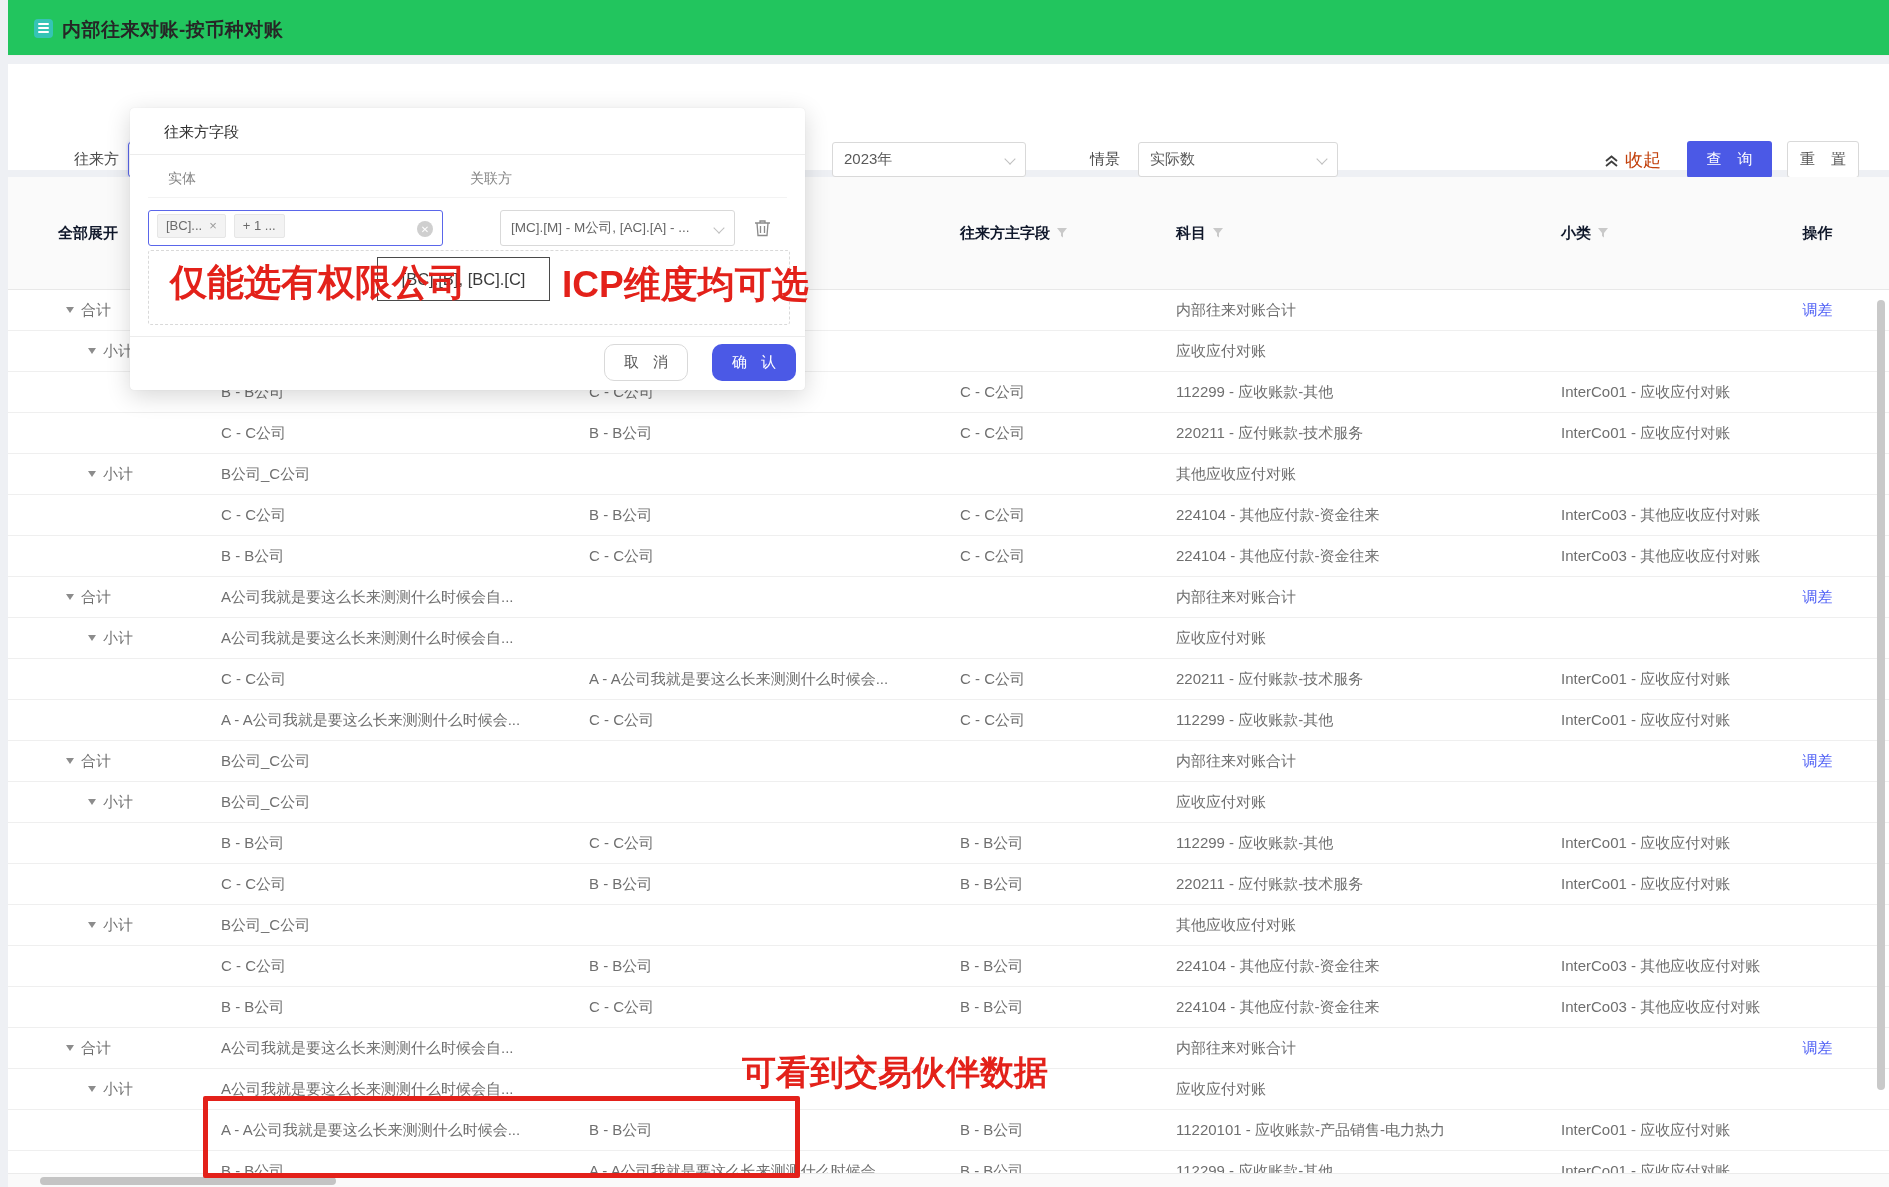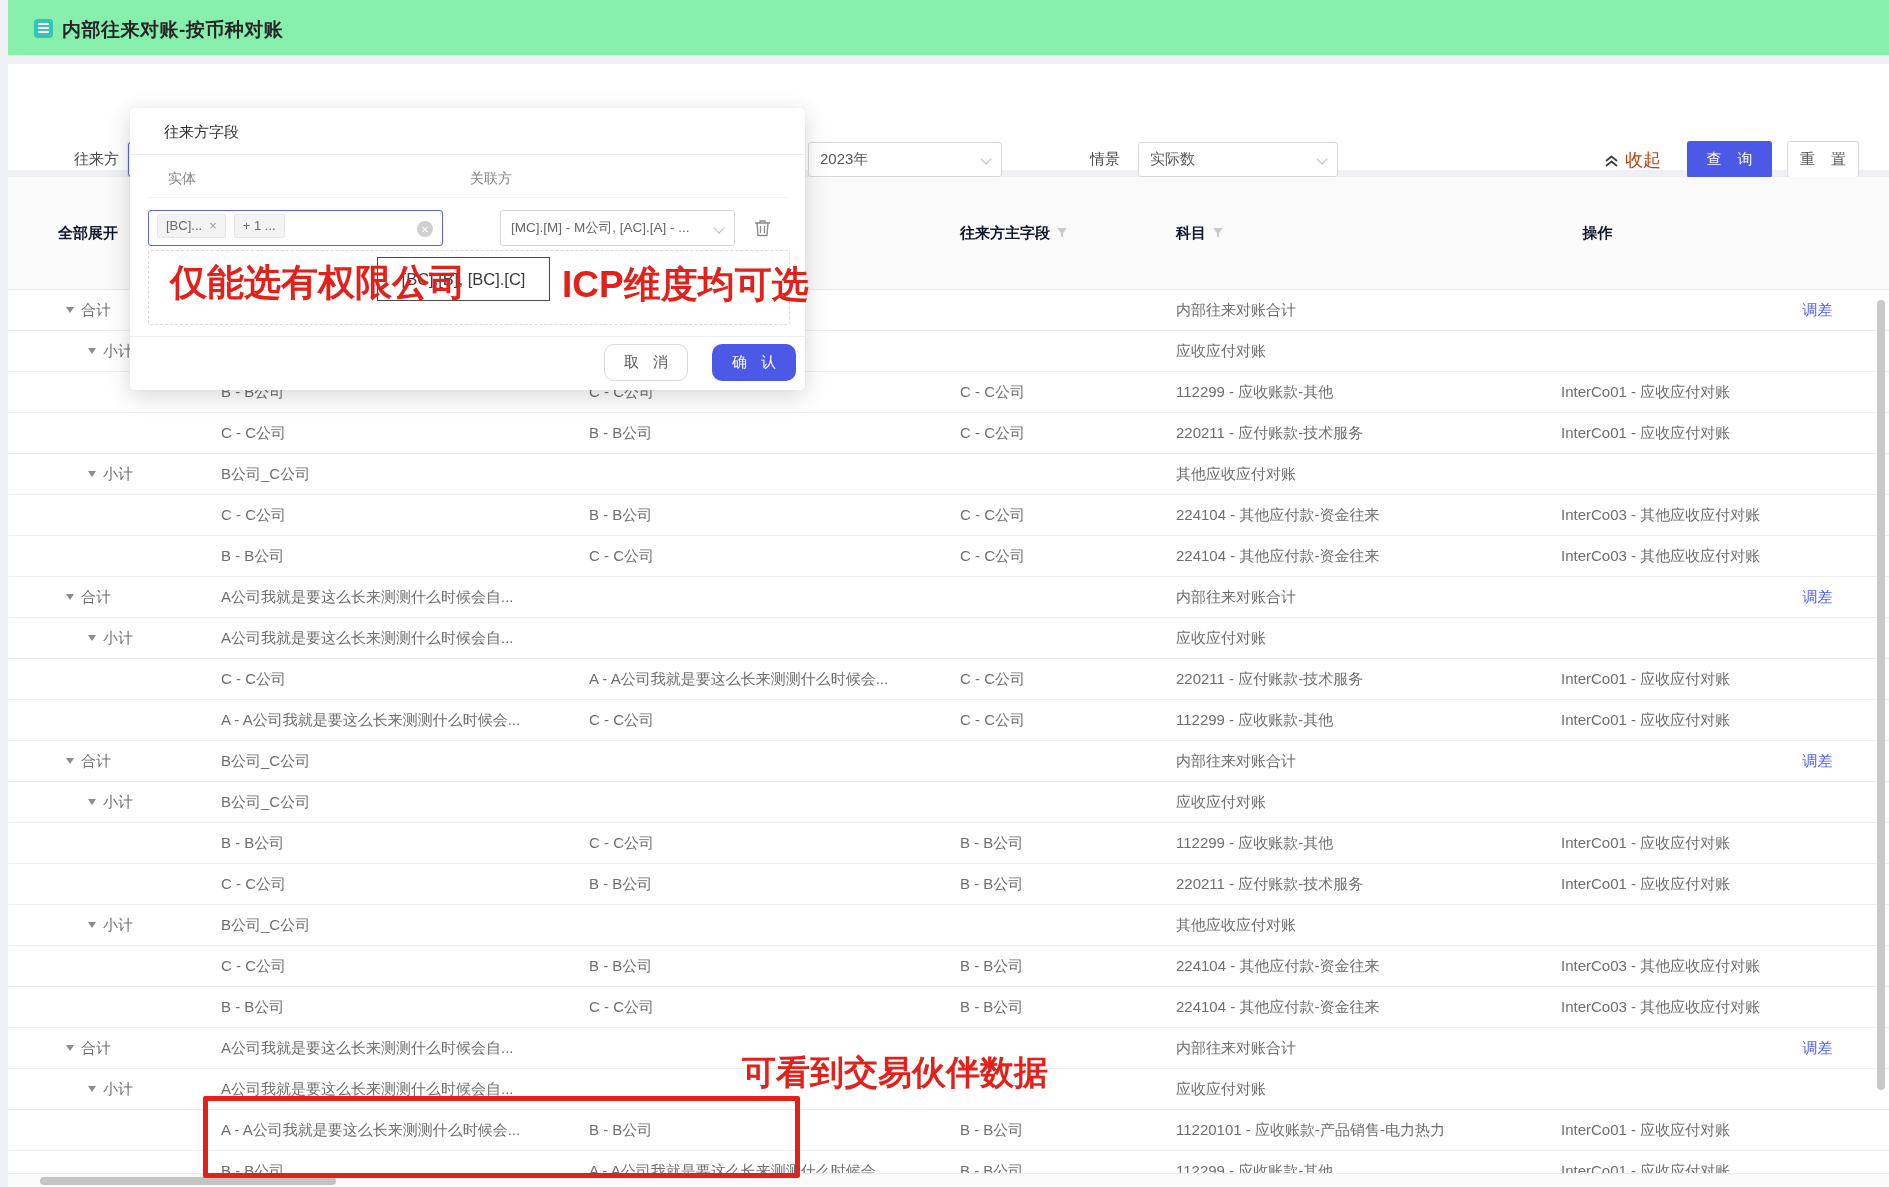--- a/index.html
+++ b/index.html
@@ -9,21 +9,21 @@
   }
   *{box-sizing:border-box;margin:0;padding:0;}
   html,body{width:1889px;height:1187px;}
   body{
     position:relative;overflow:hidden;background:#eef0f4;
     font-family:"Liberation Sans","DejaVu Sans",sans-serif;color:#333;
   }
   .abs{position:absolute;}
 
   
-  .topbar{left:8px;top:0;right:0;height:56px;background:#86efac;border-bottom:1px solid #ececec;}
+  .topbar{left:8px;top:0;right:0;height:56px;background:#22c55e;border-bottom:1px solid #ececec;}
   .app-icon{left:26px;top:19px;width:19px;height:19px;border-radius:4px;background:#35c4b5;}
   .app-icon i{position:absolute;left:4px;right:4px;height:2px;background:#fff;border-radius:1px;}
   .app-icon i:nth-child(1){top:4px}.app-icon i:nth-child(2){top:8px}.app-icon i:nth-child(3){top:12px}
   .page-title{left:54px;top:17px;font-size:19px;font-weight:bold;color:#262626;letter-spacing:.5px;}
 
   
   .filter-card{left:8px;top:64px;right:0;height:106px;background:#fff;}
   .f-label{top:86px;font-size:15px;color:#4a4a4a;}
   .f-label.r2{top:128px;}
   .sel{top:78px;height:35px;background:#fff;border:1px solid #d9d9d9;border-radius:3px;
@@ -123,21 +123,21 @@
     <span class="caret-line"></span>
   </div>
 
   <span class="abs f-label" style="left:421px">版本</span>
   <div class="abs sel" style="left:468px;width:212px">
     <span>编制版</span>
       <span class="chev"></span>
   </div>
 
   <span class="abs f-label" style="left:748px">年份</span>
-  <div class="abs sel" style="left:800px;width:194px">
+  <div class="abs sel" style="left:824px;width:194px">
     <span>2023年</span>
       <span class="chev"></span>
   </div>
 
   <span class="abs f-label" style="left:1082px">情景</span>
   <div class="abs sel" style="left:1130px;width:200px">
     <span>实际数</span>
       <span class="chev"></span>
   </div>
 
@@ -176,20 +176,26 @@
       <svg class="funnel" width="12" height="12" viewBox="0 0 12 12">
           <path d="M1 1h10L7 6v4.5L5 9V6z" fill="#c9c9c9"></path>
         </svg>
     </div>
     <div class="th c5">
       <span>科目</span>
       <svg class="funnel" width="12" height="12" viewBox="0 0 12 12">
           <path d="M1 1h10L7 6v4.5L5 9V6z" fill="#c9c9c9"></path>
         </svg>
     </div>
+    <div class="th c6">
+      <span>小类</span>
+      <svg class="funnel" width="12" height="12" viewBox="0 0 12 12">
+          <path d="M1 1h10L7 6v4.5L5 9V6z" fill="#c9c9c9"></path>
+        </svg>
+    </div>
     <div class="th c7">操作</div>
   </div>
   <div id="tbody">
       <div class="tr lvl-total">
         <div class="td c1">
           <span class="tri"></span>
           <span>合计</span>
         </div>
         <div class="td c2">B公司_C公司</div>
         <div class="td c3"></div>

